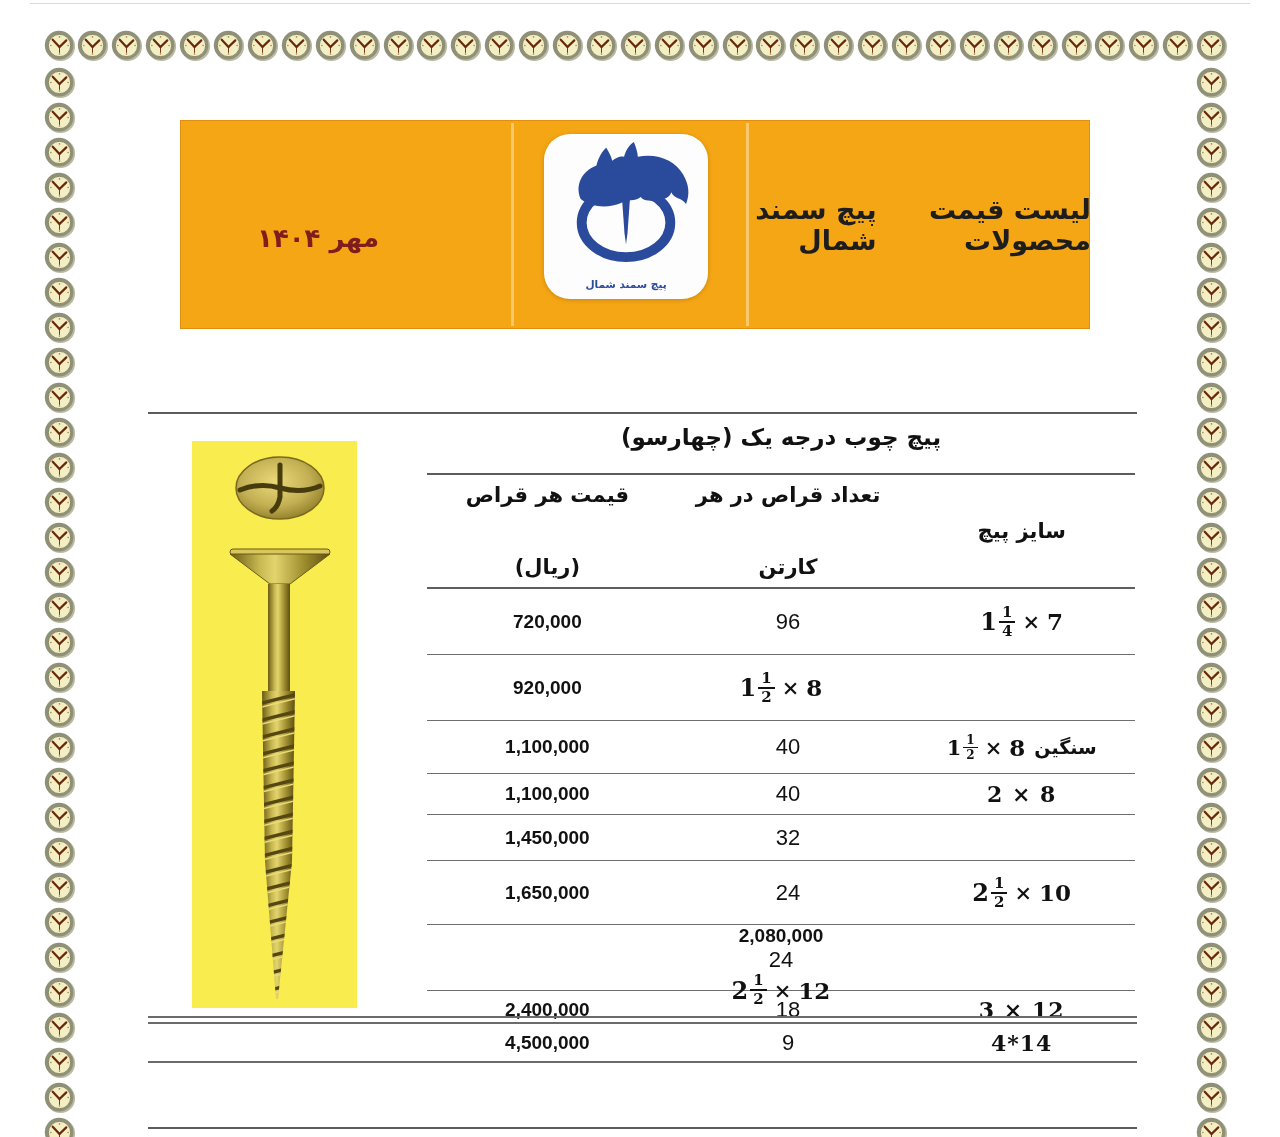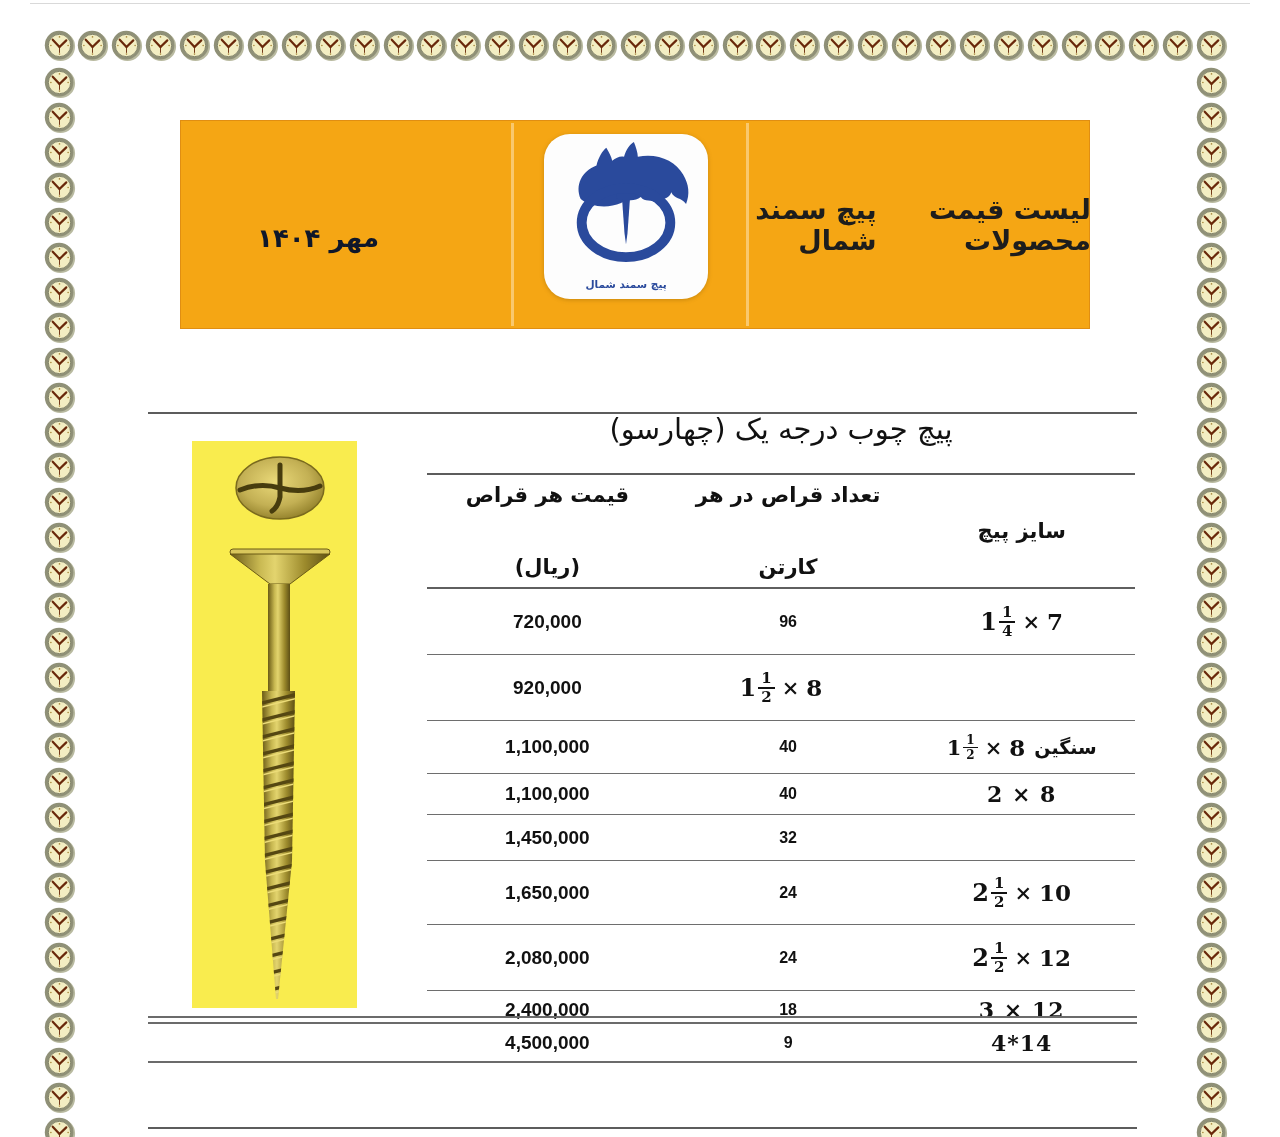--- a/index.html
+++ b/index.html
@@ -14,43 +14,43 @@
   
   .banner{position:absolute;left:180px;top:120px;width:910px;height:209px;
           background:#f5a614;border:1px solid #e08e12;box-sizing:border-box;display:flex;}
   .banner .sep{position:absolute;top:2px;bottom:2px;width:3px;background:rgba(255,255,255,.38);}
   .sep1{left:330px;} .sep2{left:565px;}
   .b-cell{position:absolute;top:0;height:100%;display:flex;flex-direction:row;
           justify-content:center;align-items:center;}
   .b-right{left:565px;width:345px;gap:28px;}
   .b-right div{font-size:27px;font-weight:bold;color:#1d1d1d;}
   .b-left{left:0;width:330px;padding-right:56px;box-sizing:border-box;}
-  .b-left .date{font-size:26px;font-weight:bold;color:#0f172a;margin-top:26px;}
+  .b-left .date{font-size:26px;font-weight:bold;color:#7f1d1d;margin-top:26px;}
   
   .logo{position:absolute;left:363px;top:13px;width:164px;height:165px;background:#fdfdfd;
         border-radius:26px;box-shadow:0 1px 4px rgba(120,80,0,.35);display:flex;
         flex-direction:column;align-items:center;overflow:hidden;}
   .logo svg{display:block;margin-top:4px;}
   .logo-caption{margin-top:auto;padding-bottom:9px;font-size:10.5px;font-weight:bold;color:#2a4a9c;}
   
-  .sec-title{position:absolute;left:427px;top:412px;width:708px;text-align:center;
-             font-size:29px;font-weight:normal;}
+  .sec-title{position:absolute;left:427px;top:424px;width:708px;text-align:center;
+             font-size:23px;font-weight:bold;}
   
   .screw{position:absolute;left:192px;top:441px;width:165px;height:567px;}
   
   .ptable{position:absolute;left:427px;top:473px;width:708px;border-top:2px solid #5c5c5c;}
   .thead{display:flex;height:112px;border-bottom:2px solid #5f5f5f;}
   .hcell{display:flex;flex-direction:column;justify-content:space-evenly;align-items:center;
          font-size:21px;font-weight:bold;gap:39px;}
   .c-price{width:34%;} .c-qty{width:34%;} .c-size{width:32%;}
   .trow{display:flex;align-items:center;border-bottom:1.5px solid #6e6e6e;}
   .trow:last-child{border-bottom:none;}
   .tcell{display:flex;justify-content:center;align-items:center;height:100%;}
   .num-txt{font-family:"Liberation Sans","DejaVu Sans",sans-serif;font-weight:bold;font-size:19px;}
-  .qty-txt{font-family:"Liberation Sans","DejaVu Sans",sans-serif;font-weight:bold;font-size:16px;}
+  .qty-txt{font-family:"Liberation Sans","DejaVu Sans",sans-serif;font-weight:normal;font-size:22px;}
   .simple-size{font-family:"DejaVu Serif","Liberation Serif",serif;font-weight:bold;
                font-size:22px;letter-spacing:1px;}
   .mixed{display:inline-flex;align-items:center;font-family:"DejaVu Serif","Liberation Serif",serif;
          font-weight:bold;}
   .mixed .whole{font-size:24px;}
   .frac{display:inline-flex;flex-direction:column;align-items:center;line-height:1;margin-left:2px;}
   .frac .fnum{font-size:15px;padding:0 3px 1px 3px;border-bottom:2.2px solid #111;}
   .frac .fden{font-size:15px;padding-top:1px;}
   .mixed.small .whole{font-size:21px;}
   .mixed.small .fnum,.mixed.small .fden{font-size:12px;}
@@ -577,21 +577,21 @@
               <span class="whole">2</span>
               <span class="frac">
                 <span class="fnum">1</span>
                 <span class="fden">2</span>
               </span>
             </span>
             <span class="op">×</span>
             <span class="operand">10</span>
           </div>
         </div>
-        <div class="trow" style="height: 65px;">
+        <div class="trow" style="height: 65px; flex-direction: column;">
           <div class="tcell c-price">
             <span class="num-txt">2,080,000</span>
           </div>
           <div class="tcell c-qty">
             <span class="qty-txt">24</span>
           </div>
           <div class="tcell c-size">
             <span class="mixed big">
               <span class="whole">2</span>
               <span class="frac">

